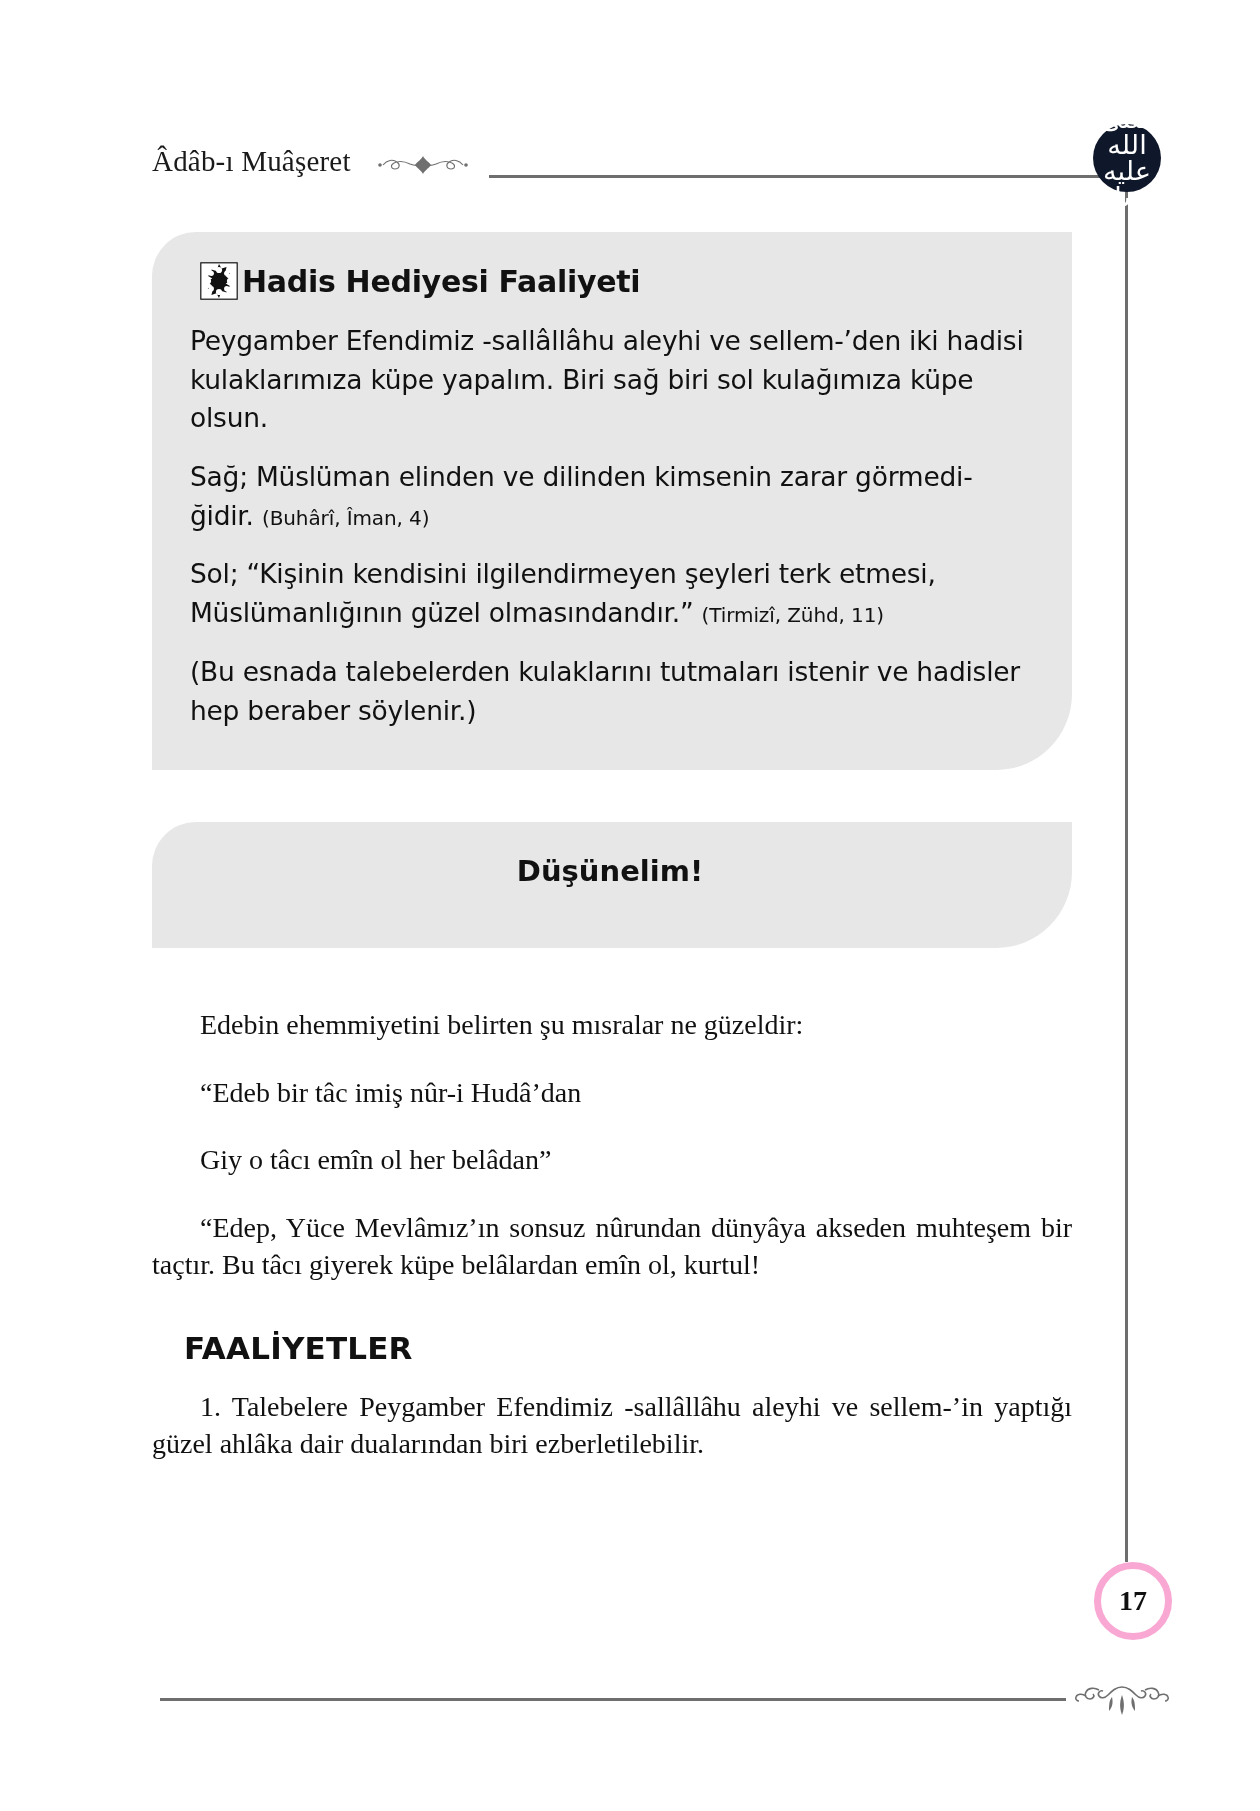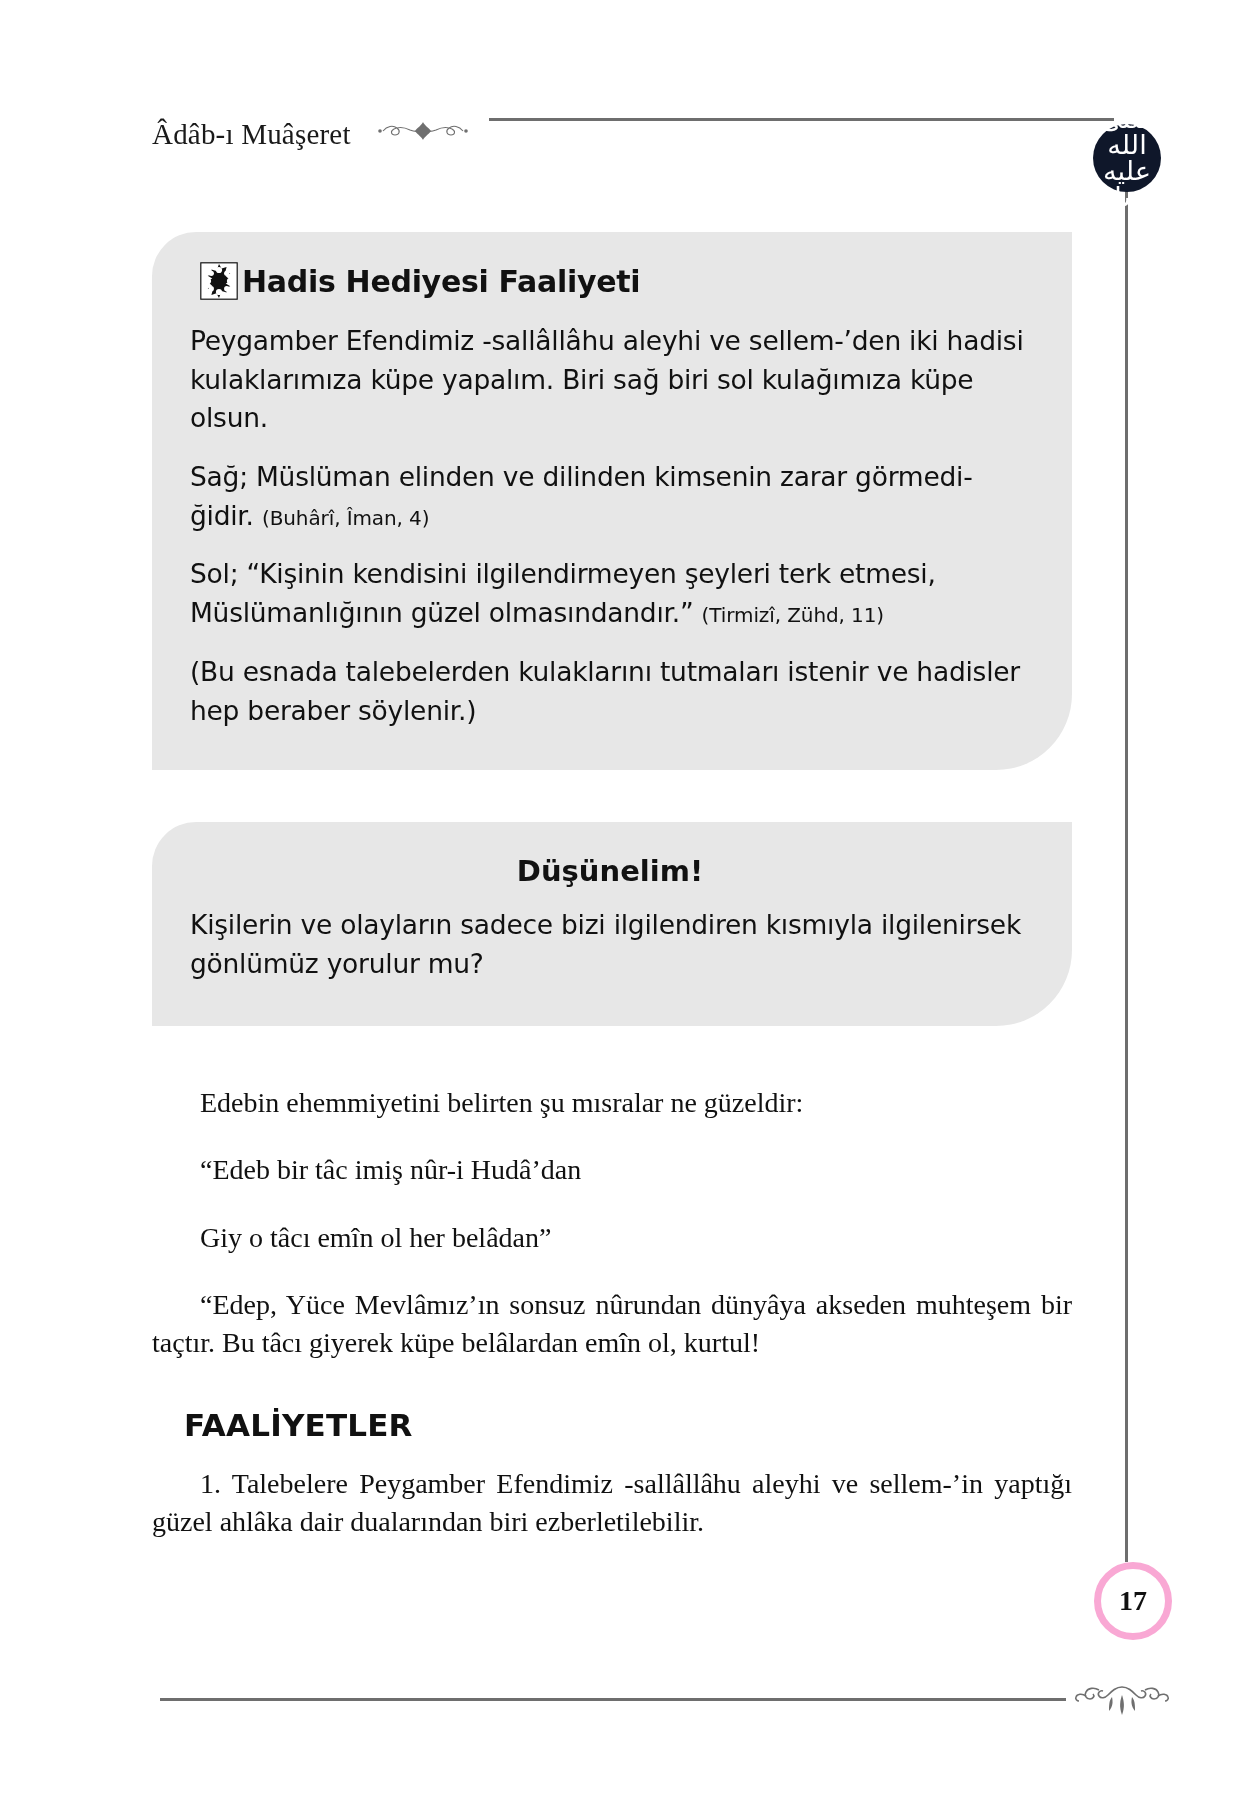--- a/index.html
+++ b/index.html
@@ -22,21 +22,21 @@
   }
 
   
   .header {
     position: absolute;
     left: 0;
     top: 118px;
     width: 1260px;
     height: 60px;
     display: flex;
-    align-items: flex-start;
+    align-items: flex-end;
     gap: 8px;
   }
   .header-title {
     margin-left: 152px;
     font-family: "Liberation Serif", serif;
     font-size: 29px;
     color: #1a1a1a;
     letter-spacing: 0.2px;
     white-space: nowrap;
   }
@@ -284,21 +284,20 @@
 
       <p><span>Sağ; Müslüman elinden ve dilinden kimsenin zarar görmedi-ğidir.</span> <span class="cite">(Buhârî, Îman, 4)</span></p>
 
       <p><span>Sol; “Kişinin kendisini ilgilendirmeyen şeyleri terk etmesi, Müslümanlığının güzel olmasındandır.”</span> <span class="cite">(Tirmizî, Zühd, 11)</span></p>
 
       <p> (Bu esnada talebelerden kulaklarını tutmaları istenir ve hadisler hep beraber söylenir.)</p>
     </div>
 
     <div class="box box-dusunelim">
       <div class="box-center-heading">Düşünelim!</div>
-      <p>Kişilerin ve olayların sadece bizi ilgilendiren kısmıyla ilgilenirsek gönlümüz yorulur mu?</p>
     </div>
 
     <div class="prose">
       <p class="indent">Edebin ehemmiyetini belirten şu mısralar ne güzeldir:</p>
       <p class="verse">“Edeb bir tâc imiş nûr-i Hudâ’dan</p>
       <p class="verse">Giy o tâcı emîn ol her belâdan”</p>
       <p class="indent">“Edep, Yüce Mevlâmız’ın sonsuz nûrundan dünyâya akseden muhteşem bir taçtır. Bu tâcı giyerek küpe belâlardan emîn ol, kurtul!</p>
     </div>
 
     <div class="section-title">FAALİYETLER</div>

